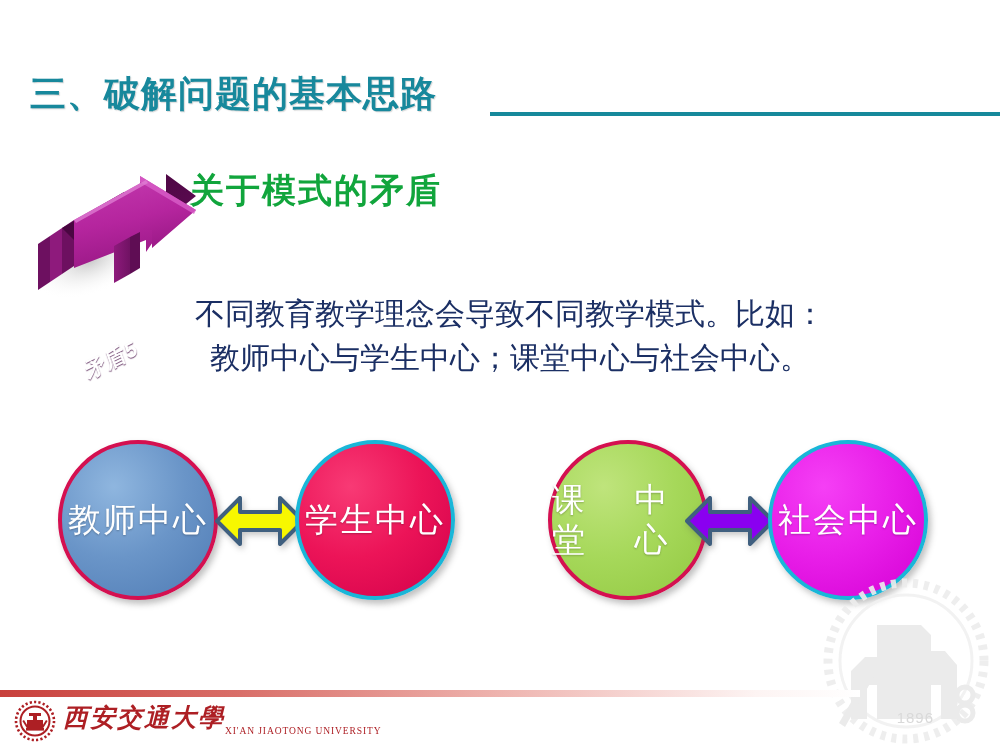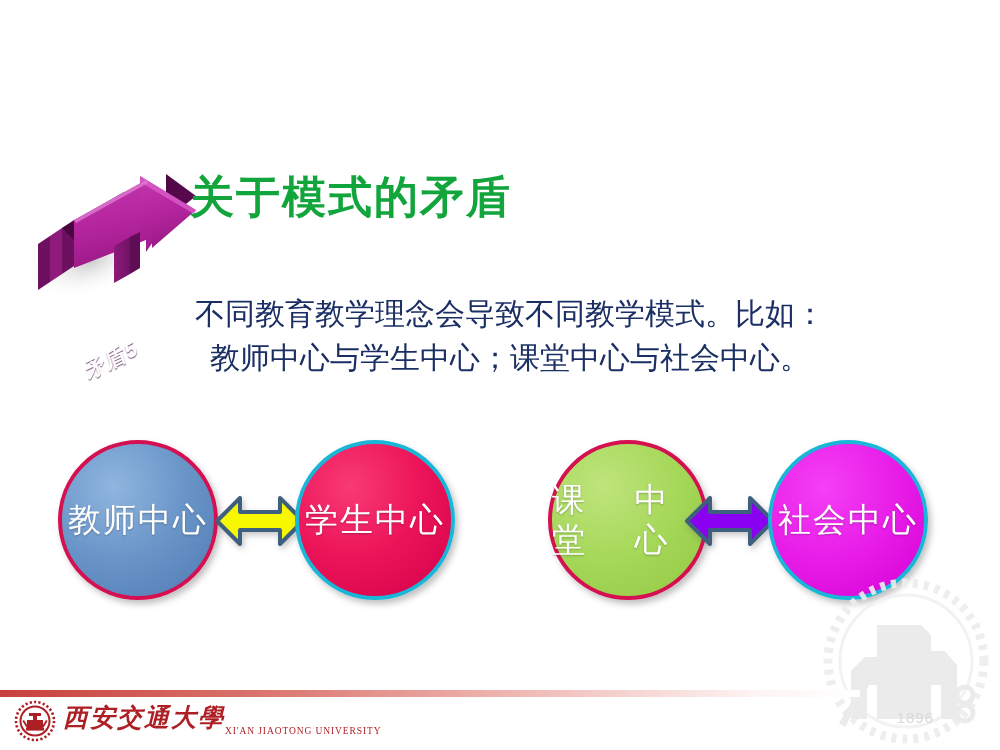--- a/index.html
+++ b/index.html
@@ -58,21 +58,21 @@
     letter-spacing: 1px;
     text-shadow: 0 1px 1px rgba(60,0,60,.7);
     white-space: nowrap;
     pointer-events: none;
   }
 
   
   #subhead {
     position: absolute;
     left: 190px; top: 168px;
-    font-size: 44px;
+    font-size: 34px;
     font-weight: bold;
     color: #11a53c;
     letter-spacing: 2px;
     white-space: nowrap;
   }
 
   
   #body-text {
     position: absolute;
     left: 120px; top: 292px;
@@ -176,20 +176,24 @@
     color: #ad1f24;
     letter-spacing: .9px;
     font-family: "Liberation Serif", serif;
   }
 </style>
 </head>
 <body>
 
 <div id="slide">
 
+  <div id="title-row">
+    <div id="slide-title">三、破解问题的基本思路</div>
+    <div id="title-rule"></div>
+  </div>
 
   <div id="badge">
     <svg width="175" height="150" viewBox="0 0 175 150">
       <defs>
         <linearGradient id="faceGrad" x1="0" y1="0" x2="0.2" y2="1">
           <stop offset="0%" stop-color="#c238ad"></stop>
           <stop offset="55%" stop-color="#b5259e"></stop>
           <stop offset="100%" stop-color="#9c1a88"></stop>
         </linearGradient>
         <linearGradient id="topGrad" x1="0" y1="0" x2="1" y2="0.6">

